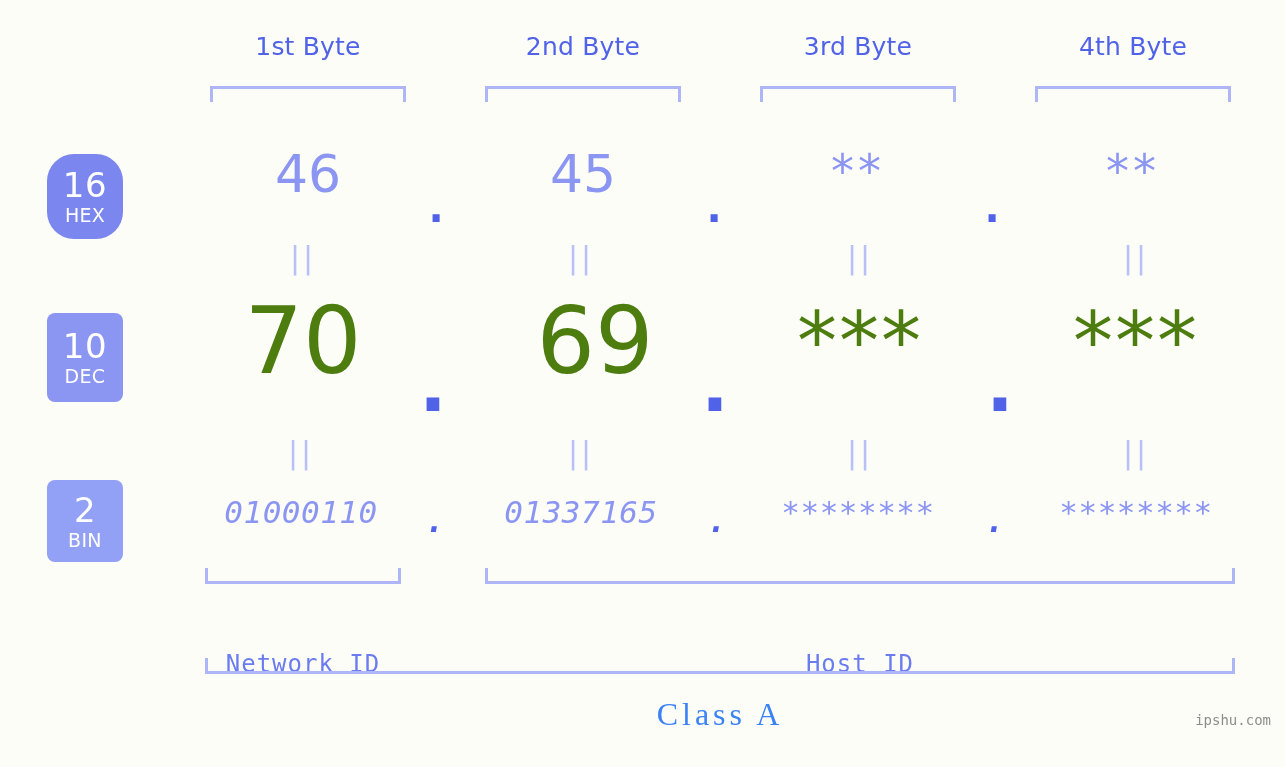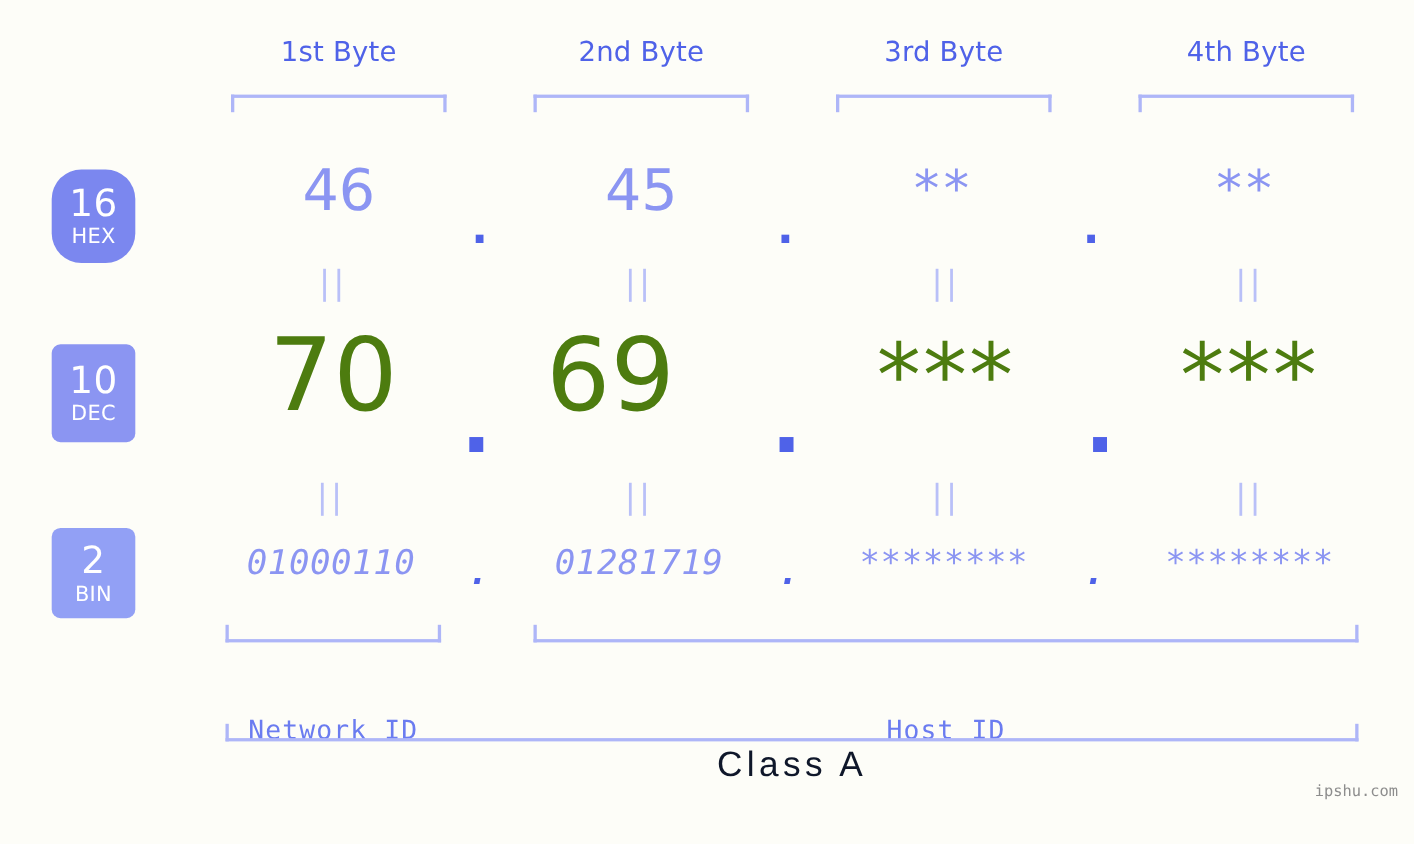--- a/index.html
+++ b/index.html
@@ -167,25 +167,25 @@
     text-align: center;
     font-family: "DejaVu Sans Mono", monospace;
     font-size: 24px;
     color: #6b7cf0;
     letter-spacing: 1px;
     margin-top: 36px;
   }
   #class-label {
     position: absolute;
     text-align: center;
-    font-family: Liberation Sans, sans-serif;
+    font-family: Liberation Serif, serif;
     font-size: 32px;
-    color: #0f172a;
+    color: #3b82f6;
     letter-spacing: 4px;
-    top: 676px;
+    top: 696px;
     left: 205px;
     width: 1030px;
   }
   #watermark {
     position: absolute;
     right: 14px;
     top: 712px;
     font-family: "DejaVu Sans Mono", monospace;
     font-size: 14px;
     color: #8d8d8d;
@@ -229,36 +229,36 @@
 </div>
 
 <div class="eqpair eq-row1" style="left:205px;">||</div>
 <div class="eqpair eq-row1" style="left:483px;">||</div>
 <div class="eqpair eq-row1" style="left:762px;">||</div>
 <div class="eqpair eq-row1" style="left:1038px;">||</div>
 
 <div class="decrow">
   <div class="cell" style="left:205px;">70</div>
   <div class="cell dot" style="left:418px;">.</div>
-  <div class="cell" style="left:457px;text-align:center;">69</div>
+  <div class="cell" style="left:497px;text-align:center;">69</div>
   <div class="cell dot" style="left:700px;">.</div>
   <div class="cell stars" style="left:762px;">***</div>
   <div class="cell dot" style="left:985px;">.</div>
   <div class="cell stars" style="left:1038px;">***</div>
 </div>
 
 <div class="eqpair eq-row2" style="left:203px;">||</div>
 <div class="eqpair eq-row2" style="left:483px;">||</div>
 <div class="eqpair eq-row2" style="left:762px;">||</div>
 <div class="eqpair eq-row2" style="left:1038px;">||</div>
 
 <div class="binrow">
   <div class="cell" style="left:203px;">01000110</div>
   <div class="cell dot" style="left:420px;">.</div>
-  <div class="cell" style="left:483px;">01281719</div>
+  <div class="cell" style="left:483px;">01337165</div>
   <div class="cell dot" style="left:702px;">.</div>
   <div class="cell" style="left:760px;">********</div>
   <div class="cell dot" style="left:980px;">.</div>
   <div class="cell" style="left:1038px;">********</div>
 </div>
 
 <div class="bracket-bottom" style="left:205px;top:568px;width:196px;"></div>
 <div class="bracket-bottom" style="left:485px;top:568px;width:750px;"></div>
 
 <div class="idlabel" style="left:205px;top:614px;width:196px;">Network ID</div>

